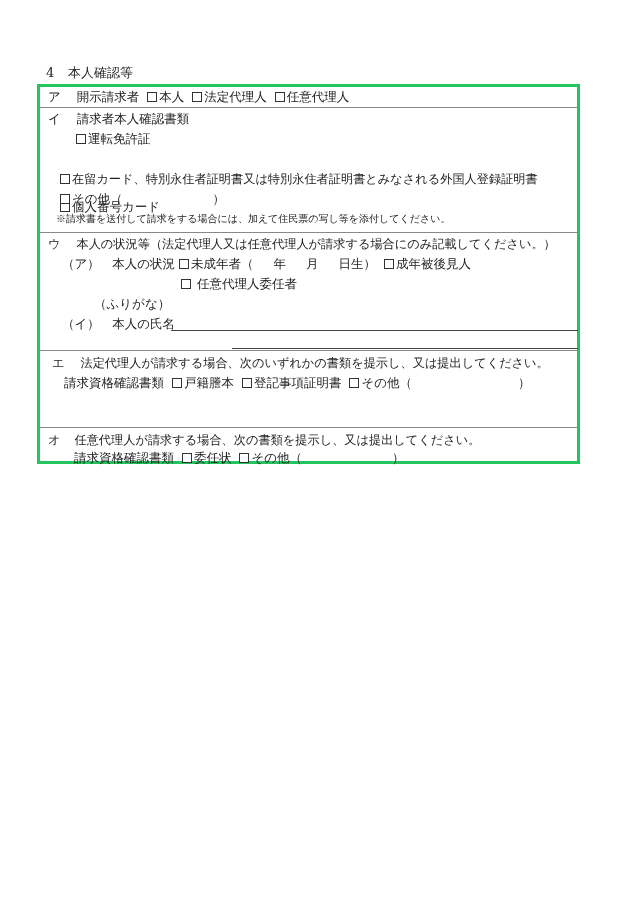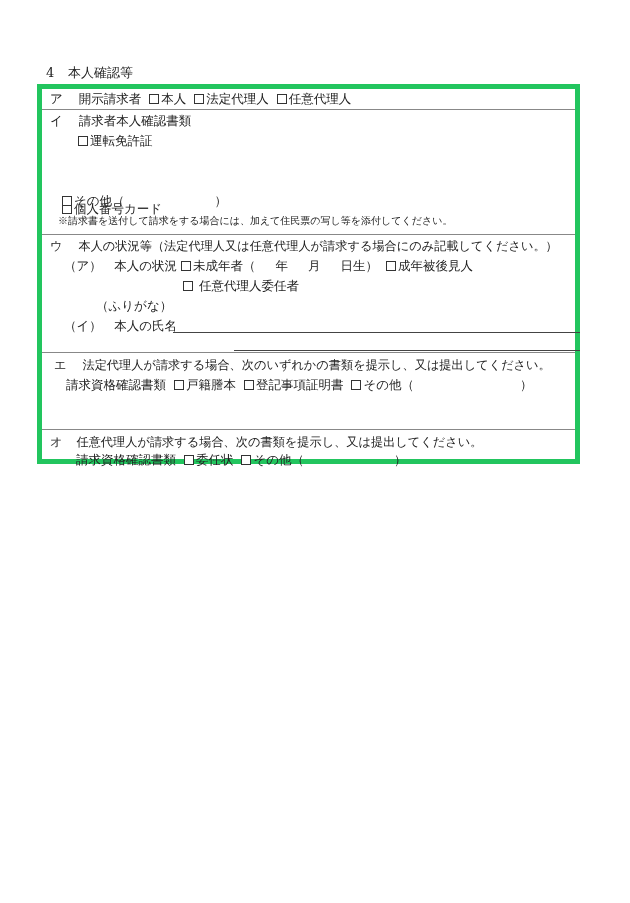--- a/index.html
+++ b/index.html
@@ -5,21 +5,21 @@
   html, body { margin: 0; padding: 0; }
   body {
     width: 630px; height: 903px; background: #ffffff; position: relative;
     font-family: "DejaVu Serif", "Liberation Serif", serif;
     color: #222; font-size: 12.5px; overflow: hidden;
   }
   .heading { position: absolute; left: 46px; top: 64px; font-size: 13px; line-height: 18px; }
   .heading .num { display: inline-block; width: 22px; }
   .table {
     position: absolute; left: 37px; top: 84px; width: 543px; height: 380px;
-    border: 5px solid #22c55e; box-sizing: border-box;
+    border: 3px solid #22c55e; box-sizing: border-box;
   }
   .sec { position: absolute; left: 0; right: 0; border-top: 1px solid #888; box-sizing: border-box; }
   .sec.first { border-top: none; }
   .line { position: absolute; white-space: nowrap; line-height: 18px; font-size: 12.5px; }
   .cb { display: inline-block; width: 10px; height: 10px; border: 1px solid #333; margin-right: 2px; vertical-align: -1px; box-sizing: border-box; background: #fff; }
   .gap { display: inline-block; }
   .uline { position: absolute; height: 0; border-bottom: 1px solid #444; }
 </style>
 </head>
 <body>
@@ -41,20 +41,23 @@
 
   <div class="sec" style="top:20px; height:125px;">
     <div class="line" style="left:8px; top:2px;">
       <span>イ</span><span class="gap" style="width:16px"></span><span>請求者本人確認書類</span>
     </div>
     <div class="line" style="left:20px; top:22px;margin-left:16px;">
       <span class="cb"></span><span>運転免許証</span>
     </div>
     <div class="line" style="left:20px; top:42px;margin-top:48px;">
       <span class="cb"></span><span>個人番号カード</span>
+    </div>
+    <div class="line" style="left:20px; top:62px; font-size:12.2px;">
+      <span class="cb"></span><span>在留カード、特別永住者証明書又は特別永住者証明書とみなされる外国人登録証明書</span>
     </div>
     <div class="line" style="left:20px; top:82px;">
       <span class="cb"></span><span>その他（</span><span class="gap" style="width:90px"></span><span>）</span>
     </div>
     <div class="line" style="left:16px; top:102px; font-size:10px;">
       <span>※請求書を送付して請求をする場合には、加えて住民票の写し等を添付してください。</span>
     </div>
   </div>
 
   <div class="sec" style="top:145px; height:118px;">

